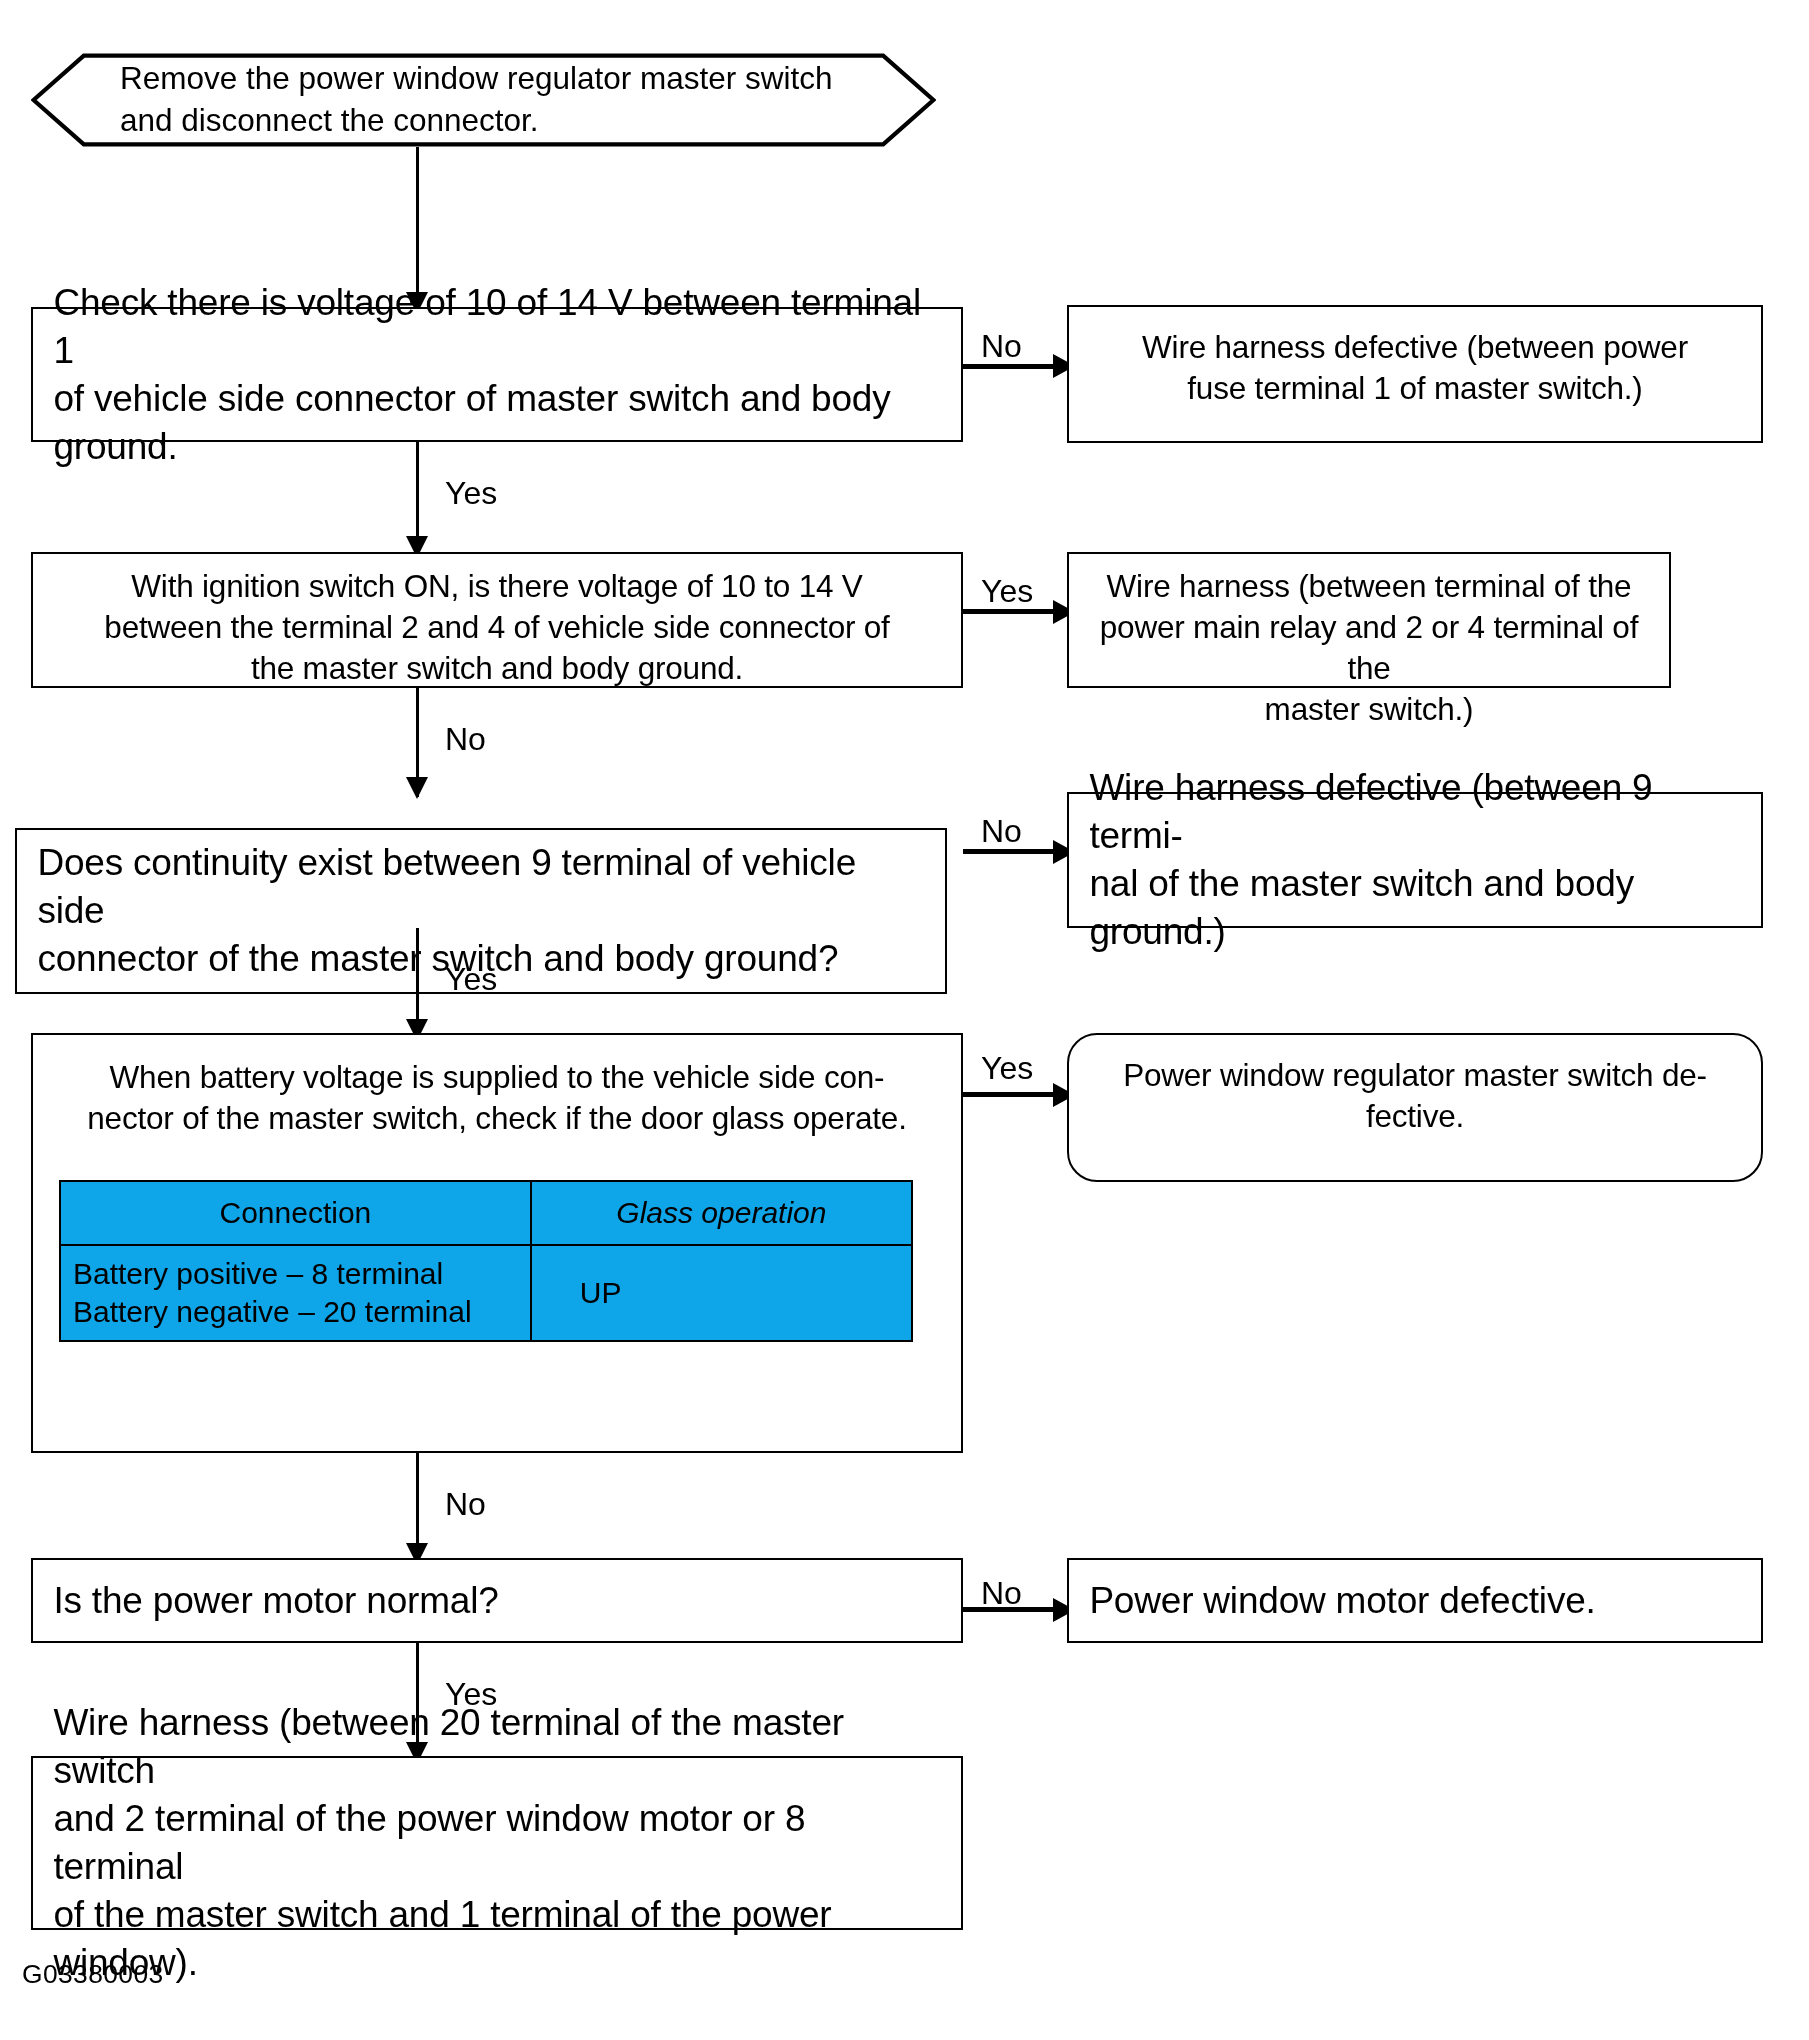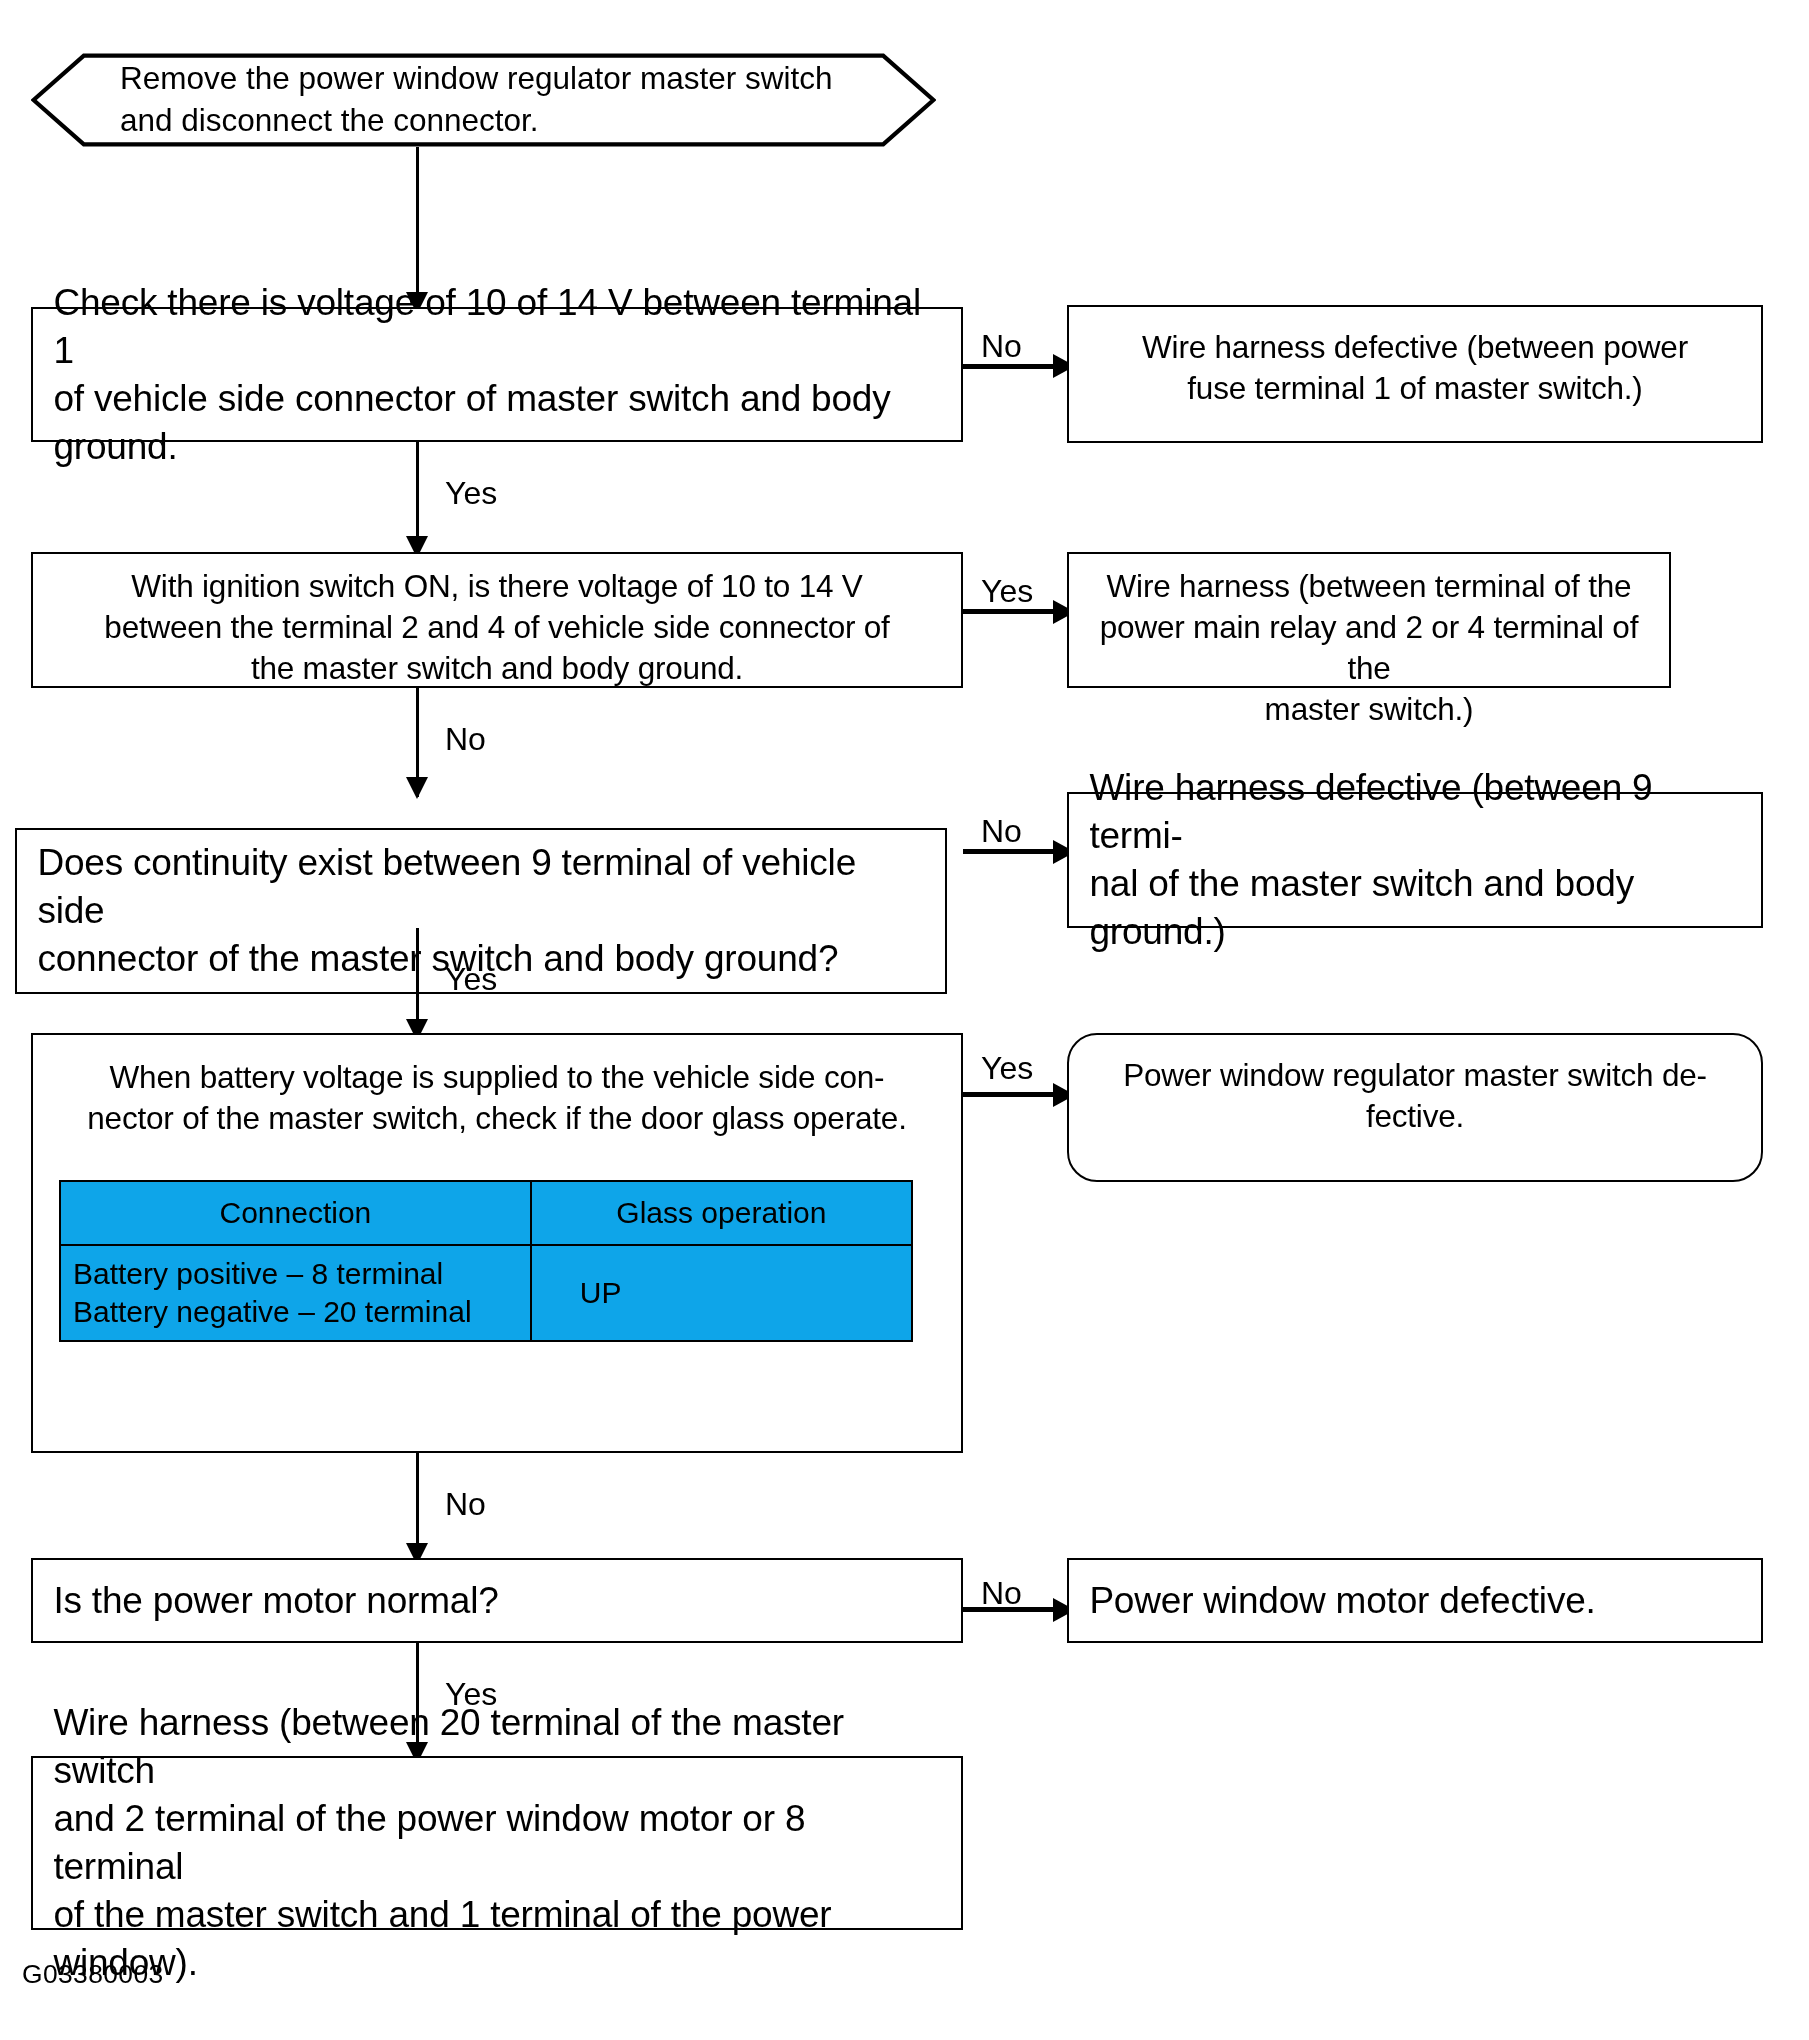--- a/index.html
+++ b/index.html
@@ -196,21 +196,21 @@
 
   <div class="node box" style="left:31px; top:1033px; width:932px; height:420px;">
     <div class="txt box-pad" style="padding-top:22px;">When battery voltage is supplied to the vehicle side con-
 nector of the master switch, check if the door glass operate.</div>
   </div>
 
   <table class="itable" style="left:59px; top:1180px; width:854px;">
     <thead>
       <tr>
         <th class="hcell" style="width:475px;">Connection</th>
-        <th class="hcell" style="width:379px;">Glass operation</th>
+        <th class="hcell" style="width:379px;font-style:italic;">Glass operation</th>
       </tr>
     </thead>
     <tbody>
       <tr>
         <td>Battery positive – 8 terminal
 Battery negative – 20 terminal</td>
         <td class="opcell">UP</td>
       </tr>
     </tbody>
   </table>

